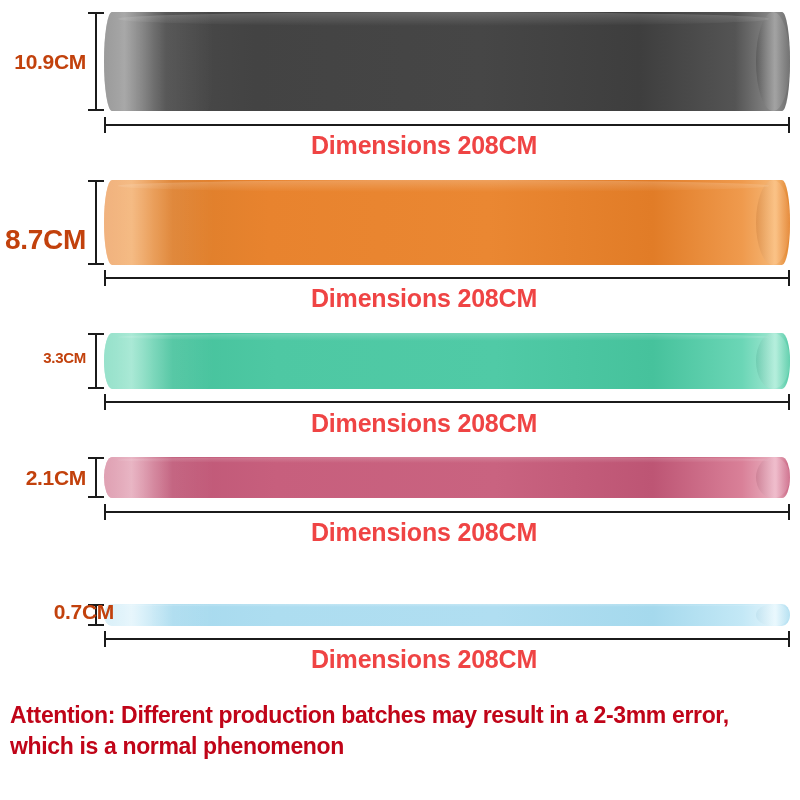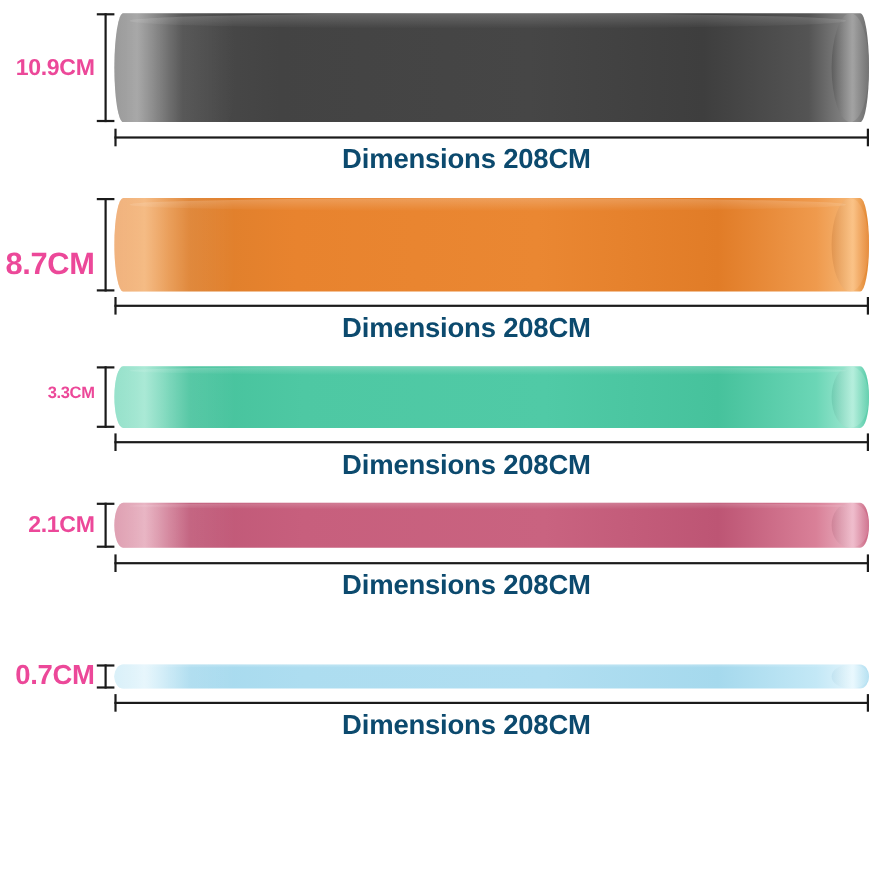--- a/index.html
+++ b/index.html
@@ -84,21 +84,21 @@
     left: -7px;
     width: 16px;
     height: 2px;
     background: #1b1b1b;
   }
   .vdim::before { top: 0; }
   .vdim::after  { bottom: 0; }
 
   .vlabel {
     position: absolute;
-    color: #ec4899;
+    color: #c2410c;
     font-weight: 700;
     white-space: nowrap;
     text-align: right;
     letter-spacing: -0.3px;
   }
 
   
   .hdim {
     position: absolute;
     height: 2px;
@@ -111,21 +111,21 @@
     top: -7px;
     width: 2px;
     height: 16px;
     background: #1b1b1b;
   }
   .hdim::before { left: 0; }
   .hdim::after  { right: 0; }
 
   .hlabel {
     position: absolute;
-    color: #0c4a6e;
+    color: #ef4444;
     font-weight: 700;
     white-space: nowrap;
     letter-spacing: -0.2px;
   }
 
   
   #attention-note {
     position: absolute;
     left: 10px;
     top: 700px;
@@ -204,20 +204,21 @@
 
   <div class="band-group" style="top:600px;height:100px;">
     <div class="band" style="left:104px; top:4px; width:686px; height:22px;">
       <div class="band-body" style="background:linear-gradient(90deg,#b6e2f3 0%,#dcf2fb 4%,#a7daee 10%,#adddf0 25%,#b0def1 57%,#a5d9ed 80%,#c3e8f6 93%,#e2f4fc 98%,#adddf0 100%);"></div>
       <div class="sheen-left" style="background:linear-gradient(90deg,rgba(255,255,255,.50) 0%,rgba(255,255,255,.18) 45%,rgba(255,255,255,0) 100%);"></div>
       <div class="cap-right" style="background:linear-gradient(90deg,rgba(110,170,195,.14) 0%,rgba(240,252,255,.55) 55%,rgba(190,228,243,.55) 100%);"></div>
       <div class="edge-top" style="background:linear-gradient(180deg,rgba(255,255,255,.45),rgba(255,255,255,0));"></div>
     </div>
 
     <div class="vdim" style="left:95px; top:4px; height:22px;"></div>
-    <span class="vlabel" style="left:0px; top:0px; width:86px; font-size:25px;">0.7CM</span>
+    <span class="vlabel" style="left:0px; top:0px; width:86px; font-size:21px;padding-left:28px;">0.7CM</span>
 
     <div class="hdim" style="left:104px; top:38px; width:686px;"></div>
     <span class="hlabel" style="left:311px; top:45px; font-size:25px;">Dimensions 208CM</span>
   </div>
 
+  <div id="attention-note">Attention: Different production batches may result in a 2-3mm error, which is a normal phenomenon</div>
 
 </div>
 
 </body></html>

